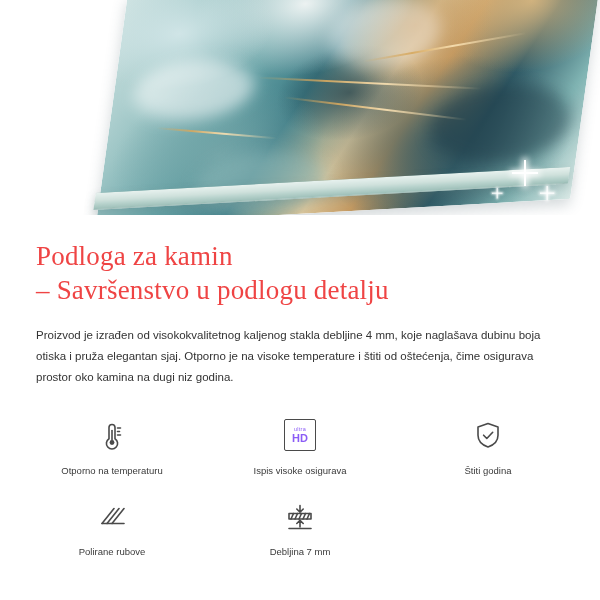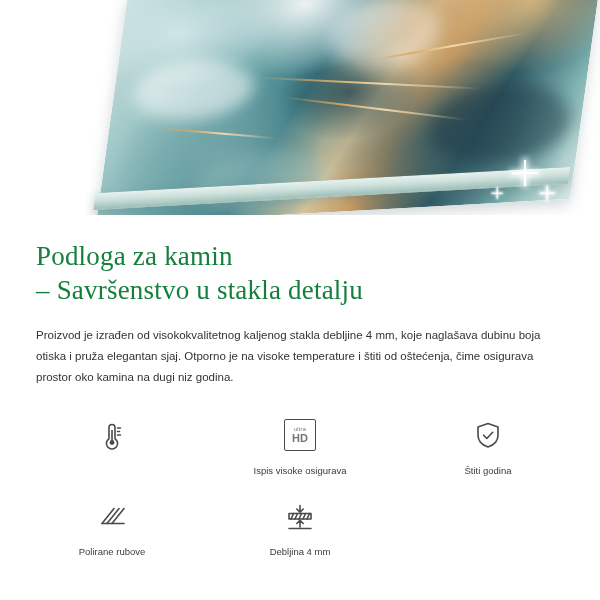--- a/index.html
+++ b/index.html
@@ -101,21 +101,21 @@
   
   .content {
     padding: 24px 36px 0 36px;
   }
   h1.title {
     margin: 0;
     font-family: "Liberation Serif", serif;
     font-weight: 400;
     font-size: 27px;
     line-height: 34px;
-    color: #15803d;
+    color: #ef4444;
     letter-spacing: 0.2px;
   }
   h1.title .line2 { display: block; }
   p.desc {
     margin: 18px 0 12px 0;
     font-size: 11.5px;
     line-height: 21px;
     color: #333333;
     max-width: 528px;
   }
@@ -155,21 +155,21 @@
   }
   .hd-box {
     width: 30px;
     height: 30px;
     border: 1.6px solid #4a4a4a;
     border-radius: 2px;
     display: flex;
     flex-direction: column;
     align-items: center;
     justify-content: center;
-    color: #737373;
+    color: #8b5cf6;
   }
   .hd-box .u { font-size: 5.5px; letter-spacing: 0.3px; line-height: 6px; }
   .hd-box .d { font-size: 11px; font-weight: bold; line-height: 12px; }
 </style>
 </head>
 <body>
 
 <div class="page">
 
   <div class="hero">
@@ -194,36 +194,37 @@
       </div>
     <div class="sparkle sp3">
         <span class="v"></span>
         <span class="h"></span>
       </div>
   </div>
 
   <div class="content">
     <h1 class="title">
       <span>Podloga za kamin</span>
-      <span class="line2">– Savršenstvo u stakla detalju</span>
+      <span class="line2">– Savršenstvo u podlogu detalju</span>
     </h1>
     <p class="desc">Proizvod je izrađen od visokokvalitetnog kaljenog stakla debljine 4 mm, koje naglašava dubinu boja otiska i pruža elegantan sjaj. Otporno je na visoke temperature i štiti od oštećenja, čime osigurava prostor oko kamina na dugi niz godina.</p>
   </div>
 
   <div class="features">
 
     <div class="feature">
       <div class="ico">
         <svg width="40" height="40" viewBox="0 0 40 40">
           <path class="stroke" d="M20 9.5a3 3 0 0 1 3 3v11.2a5.6 5.6 0 1 1-6 0V12.5a3 3 0 0 1 3-3z"></path>
           <path class="stroke" d="M20 15.5v9.5"></path>
           <circle cx="20" cy="27.5" r="2.4" fill="#4a4a4a" stroke="none"></circle>
           <path class="stroke" d="M25.5 13h3M25.5 16.5h2M25.5 20h3"></path>
         </svg>
       </div>
+      <div class="cap">Otporno na temperaturu</div>
     </div>
 
     <div class="feature">
       <div class="ico">
         <div class="hd-box">
           <div class="u">ultra</div>
           <div class="d">HD</div>
         </div>
       </div>
       <div class="cap">Ispis visoke osigurava</div>
@@ -255,17 +256,17 @@
     <div class="feature">
       <div class="ico">
         <svg width="40" height="40" viewBox="0 0 40 40">
           <path class="stroke" d="M20 9.5v6.5M16.8 13l3.2 3.2 3.2-3.2"></path>
           <rect class="stroke" x="9" y="17.5" width="22" height="5.5"></rect>
           <path class="stroke" d="M11 23l2.5-5.5M15 23l2.5-5.5M19 23l2.5-5.5M23 23l2.5-5.5M27 23l2.5-5.5"></path>
           <path class="stroke" d="M20 31v-6.5M16.8 27.5L20 24.3l3.2 3.2"></path>
           <path class="stroke" d="M9 32.5h22"></path>
         </svg>
       </div>
-      <div class="cap">Debljina 4 mm</div>
+      <div class="cap">Debljina 7 mm</div>
     </div>
 
   </div>
 </div>
 
 </body></html>

